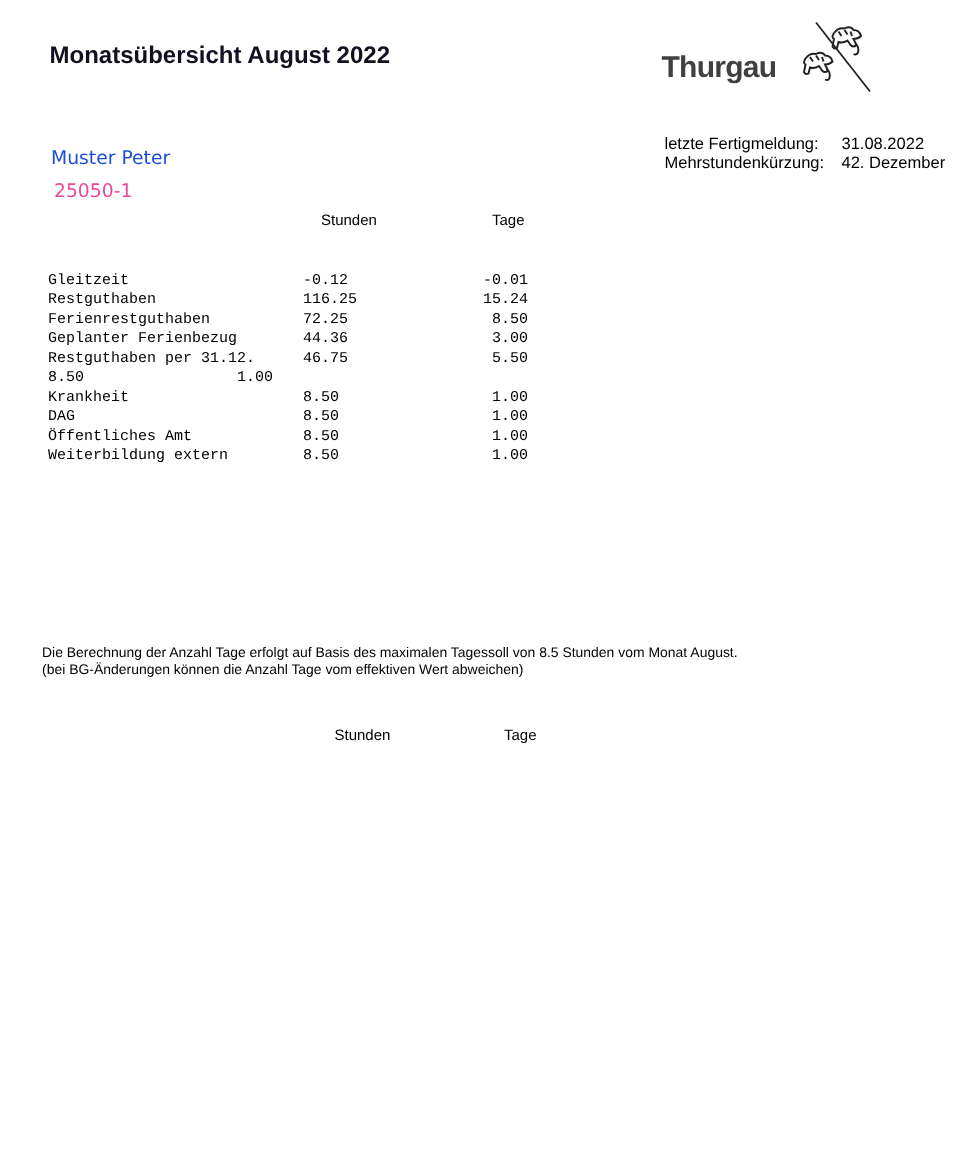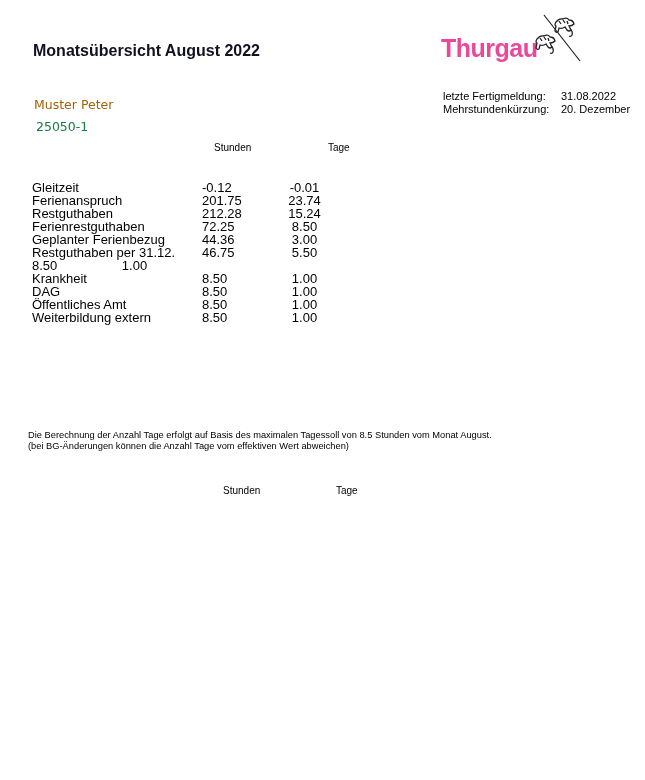--- a/index.html
+++ b/index.html
@@ -10,47 +10,47 @@
     body {
       width: 645px;
       height: 780px;
       position: relative;
       overflow: hidden;
       color: #000000;
       font-family: "Liberation Sans", sans-serif;
     }
     .abs { position: absolute; }
     .title {
-      left: 33px; top: 42px;
+      left: 33px; top: 29px;
       font-size: 16px; font-weight: bold;
       color: #111122;
       white-space: nowrap;
     }
     .person-name {
       left: 34px; top: 97px;
       font-family: "DejaVu Sans", sans-serif;
       font-size: 12.5px;
-      color: #a16207;
+      color: #1d4ed8;
     }
     .person-id {
       left: 36px; top: 119px;
       font-family: "DejaVu Sans", sans-serif;
       font-size: 12.5px;
-      color: #15803d;
+      color: #ec4899;
     }
     .logo {
       left: 441px; top: 12px;
       width: 145px; height: 52px;
     }
     .logo-text {
       position: absolute;
       left: 0; top: 22px;
-      font-size: 25px; font-weight: bold;
+      font-size: 20px; font-weight: bold;
       letter-spacing: -0.5px;
-      color: #ec4899;
+      color: #404040;
     }
     .logo-crest {
       position: absolute;
       left: 93px; top: 0;
       width: 52px; height: 52px;
     }
     .meta {
       left: 443px; top: 90px;
       font-size: 11px;
       line-height: 13px;
@@ -59,31 +59,32 @@
     .meta-label { width: 118px; }
     .hdr {
       font-size: 10px;
       white-space: nowrap;
     }
     .hdr-stunden-1 { left: 214px; top: 142px; }
     .hdr-tage-1 { left: 328px; top: 142px; }
     .table {
       left: 32px; top: 181px;
       width: 330px;
-      font-size: 13px;
+      font-size: 10px;
       line-height: 13px;
+      font-family: Liberation Mono, monospace;
     }
     .row {
       display: flex;
       height: 13px;
       white-space: nowrap;
     }
     .cell-label { width: 170px; }
     .cell-stunden { width: 55px; text-align: left; }
-    .cell-tage { width: 95px; text-align: center; }
+    .cell-tage { width: 95px; text-align: right; }
     .note {
       left: 28px; top: 409px;
       font-size: 9.3px;
       line-height: 11px;
       white-space: nowrap;
       margin-top: 21px;
     }
     .hdr-stunden-2 { left: 223px; top: 485px; }
     .hdr-tage-2 { left: 336px; top: 485px; }
   </style>
@@ -114,41 +115,36 @@
 <div class="abs person-name">Muster Peter</div>
 <div class="abs person-id">25050-1</div>
 
 <div class="abs meta">
   <div class="meta-row">
     <span class="meta-label">letzte Fertigmeldung:</span>
     <span class="meta-value">31.08.2022</span>
   </div>
   <div class="meta-row">
     <span class="meta-label">Mehrstundenkürzung:</span>
-    <span class="meta-value">20. Dezember</span>
+    <span class="meta-value">42. Dezember</span>
   </div>
 </div>
 
 <div class="abs hdr hdr-stunden-1">Stunden</div>
 <div class="abs hdr hdr-tage-1">Tage</div>
 
 <div class="abs table">
   <div class="row">
     <span class="cell-label">Gleitzeit</span>
     <span class="cell-stunden">-0.12</span>
     <span class="cell-tage">-0.01</span>
   </div>
   <div class="row">
-    <span class="cell-label">Ferienanspruch</span>
-    <span class="cell-stunden">201.75</span>
-    <span class="cell-tage">23.74</span>
-  </div>
-  <div class="row">
     <span class="cell-label">Restguthaben</span>
-    <span class="cell-stunden">212.28</span>
+    <span class="cell-stunden">116.25</span>
     <span class="cell-tage">15.24</span>
   </div>
   <div class="row">
     <span class="cell-label">Ferienrestguthaben</span>
     <span class="cell-stunden">72.25</span>
     <span class="cell-tage">8.50</span>
   </div>
   <div class="row">
     <span class="cell-label">Geplanter Ferienbezug</span>
     <span class="cell-stunden">44.36</span>

